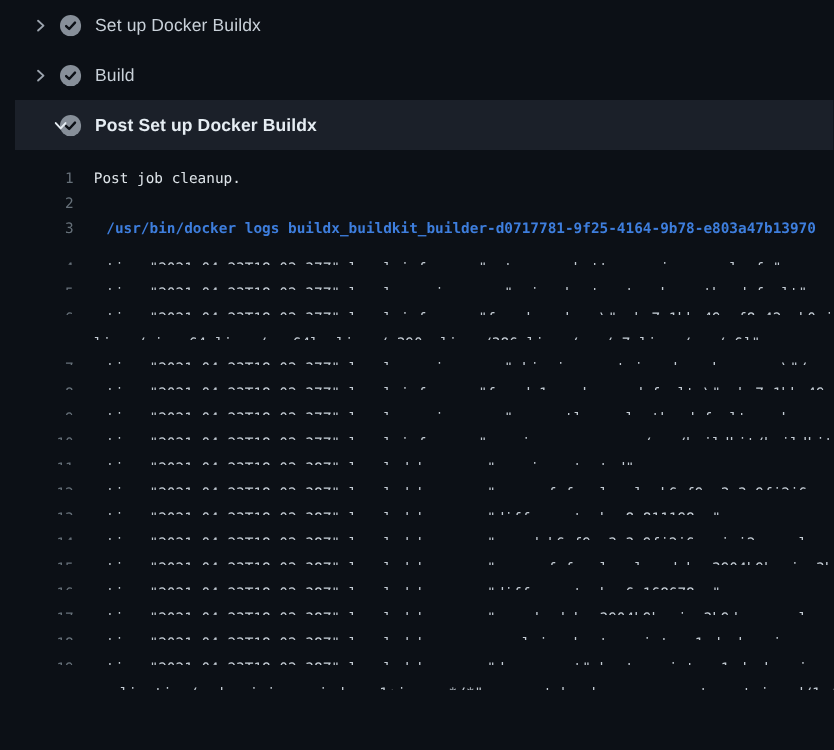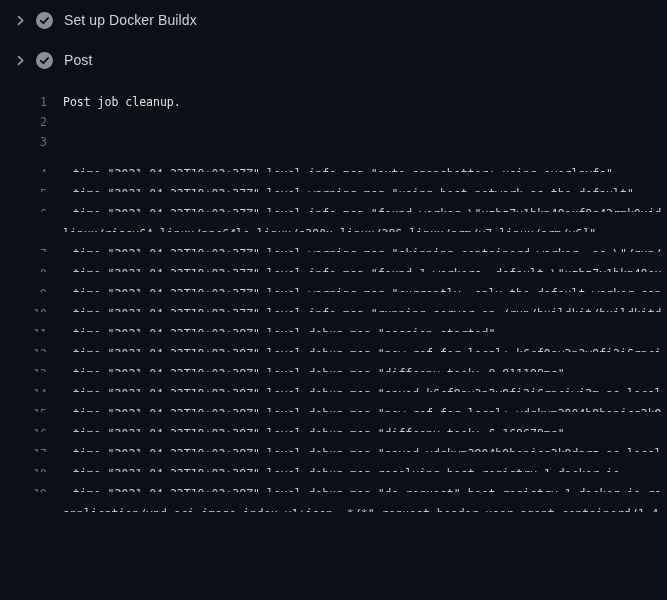--- a/index.html
+++ b/index.html
@@ -3,20 +3,21 @@
 <meta charset="utf-8">
 <style>
   * { margin: 0; padding: 0; box-sizing: border-box; }
   html, body { background: #0c1016; }
   .app {
     width: 667px; height: 600px;
     background: #0c1016;
     overflow: hidden;
     position: relative;
     font-family: "Liberation Sans", sans-serif;
+    padding-left: 12px;
   }
   
   .steps { width: 100%; }
   .step-row {
     height: 40px;
     display: flex;
     align-items: center;
     padding-left: 12px;
     cursor: pointer;
   }
@@ -96,27 +97,39 @@
       <div class="step-row">
         <span class="chev">
           <svg width="13" height="13" viewBox="0 0 16 16">
     <path d="M5.5 3.2 L10.8 8 L5.5 12.8" fill="none" stroke="#9ba3ad" stroke-width="1.9" stroke-linecap="round" stroke-linejoin="round"></path>
           </svg>
         </span>
         <span class="check"><svg width="17" height="17" viewBox="0 0 16 16">
     <circle cx="8" cy="8" r="8" fill="#878f99"></circle>
     <path d="M4.6 8.3 L6.9 10.5 L11.3 5.7" fill="none" stroke="#0c1016" stroke-width="1.8" stroke-linecap="round" stroke-linejoin="round"></path>
           </svg></span>
-        <span class="step-label">Post</span>
+        <span class="step-label">Build</span>
+      </div>
+      <div class="step-row expanded">
+        <span class="chev">
+          <svg width="13" height="13" viewBox="0 0 16 16" transform="rotate(90 8 8)">
+    <path d="M5.5 3.2 L10.8 8 L5.5 12.8" fill="none" stroke="#e6edf3" stroke-width="1.9" stroke-linecap="round" stroke-linejoin="round"></path>
+          </svg>
+        </span>
+        <span class="check"><svg width="17" height="17" viewBox="0 0 16 16">
+    <circle cx="8" cy="8" r="8" fill="#878f99"></circle>
+    <path d="M4.6 8.3 L6.9 10.5 L11.3 5.7" fill="none" stroke="#0c1016" stroke-width="1.8" stroke-linecap="round" stroke-linejoin="round"></path>
+          </svg></span>
+        <span class="step-label">Post Set up Docker Buildx</span>
       </div>
     </div>
   <div class="log" id="log">
       <div class="log-row plain"><span class="num">1</span><span class="txt">Post job cleanup.</span></div>
       <div class="log-row group"><span class="num">2</span></div>
-      <div class="log-row command indent"><span class="num">3</span></div>
+      <div class="log-row command indent"><span class="num">3</span><span class="txt">/usr/bin/docker logs buildx_buildkit_builder-d0717781-9f25-4164-9b78-e803a47b13970</span></div>
       <div class="log-row log indent"><span class="num">4</span><span class="txt">time="2021-04-23T18:02:37Z" level=info msg="auto snapshotter: using overlayfs"</span></div>
       <div class="log-row log indent"><span class="num">5</span><span class="txt">time="2021-04-23T18:02:37Z" level=warning msg="using host network as the default"</span></div>
       <div class="log-row log indent"><span class="num">6</span><span class="txt">time="2021-04-23T18:02:37Z" level=info msg="found worker \"uzhz7y1bkp49oxf8q42rmk0xjd</span></div>
       <div class="log-row log"><span class="num"></span><span class="txt">linux/riscv64 linux/ppc64le linux/s390x linux/386 linux/arm/v7 linux/arm/v6]"</span></div>
       <div class="log-row log indent"><span class="num">7</span><span class="txt">time="2021-04-23T18:02:37Z" level=warning msg="skipping containerd worker, as \"/run/</span></div>
       <div class="log-row log indent"><span class="num">8</span><span class="txt">time="2021-04-23T18:02:37Z" level=info msg="found 1 workers, default=\"uzhz7y1bkp49ox</span></div>
       <div class="log-row log indent"><span class="num">9</span><span class="txt">time="2021-04-23T18:02:37Z" level=warning msg="currently, only the default worker can</span></div>
       <div class="log-row log indent"><span class="num">10</span><span class="txt">time="2021-04-23T18:02:37Z" level=info msg="running server on /run/buildkit/buildkitd</span></div>
       <div class="log-row log indent"><span class="num">11</span><span class="txt">time="2021-04-23T18:02:38Z" level=debug msg="session started"</span></div>
       <div class="log-row log indent"><span class="num">12</span><span class="txt">time="2021-04-23T18:02:38Z" level=debug msg="new ref for local: k6cf9av3n3y9fi2i6rpci</span></div>

